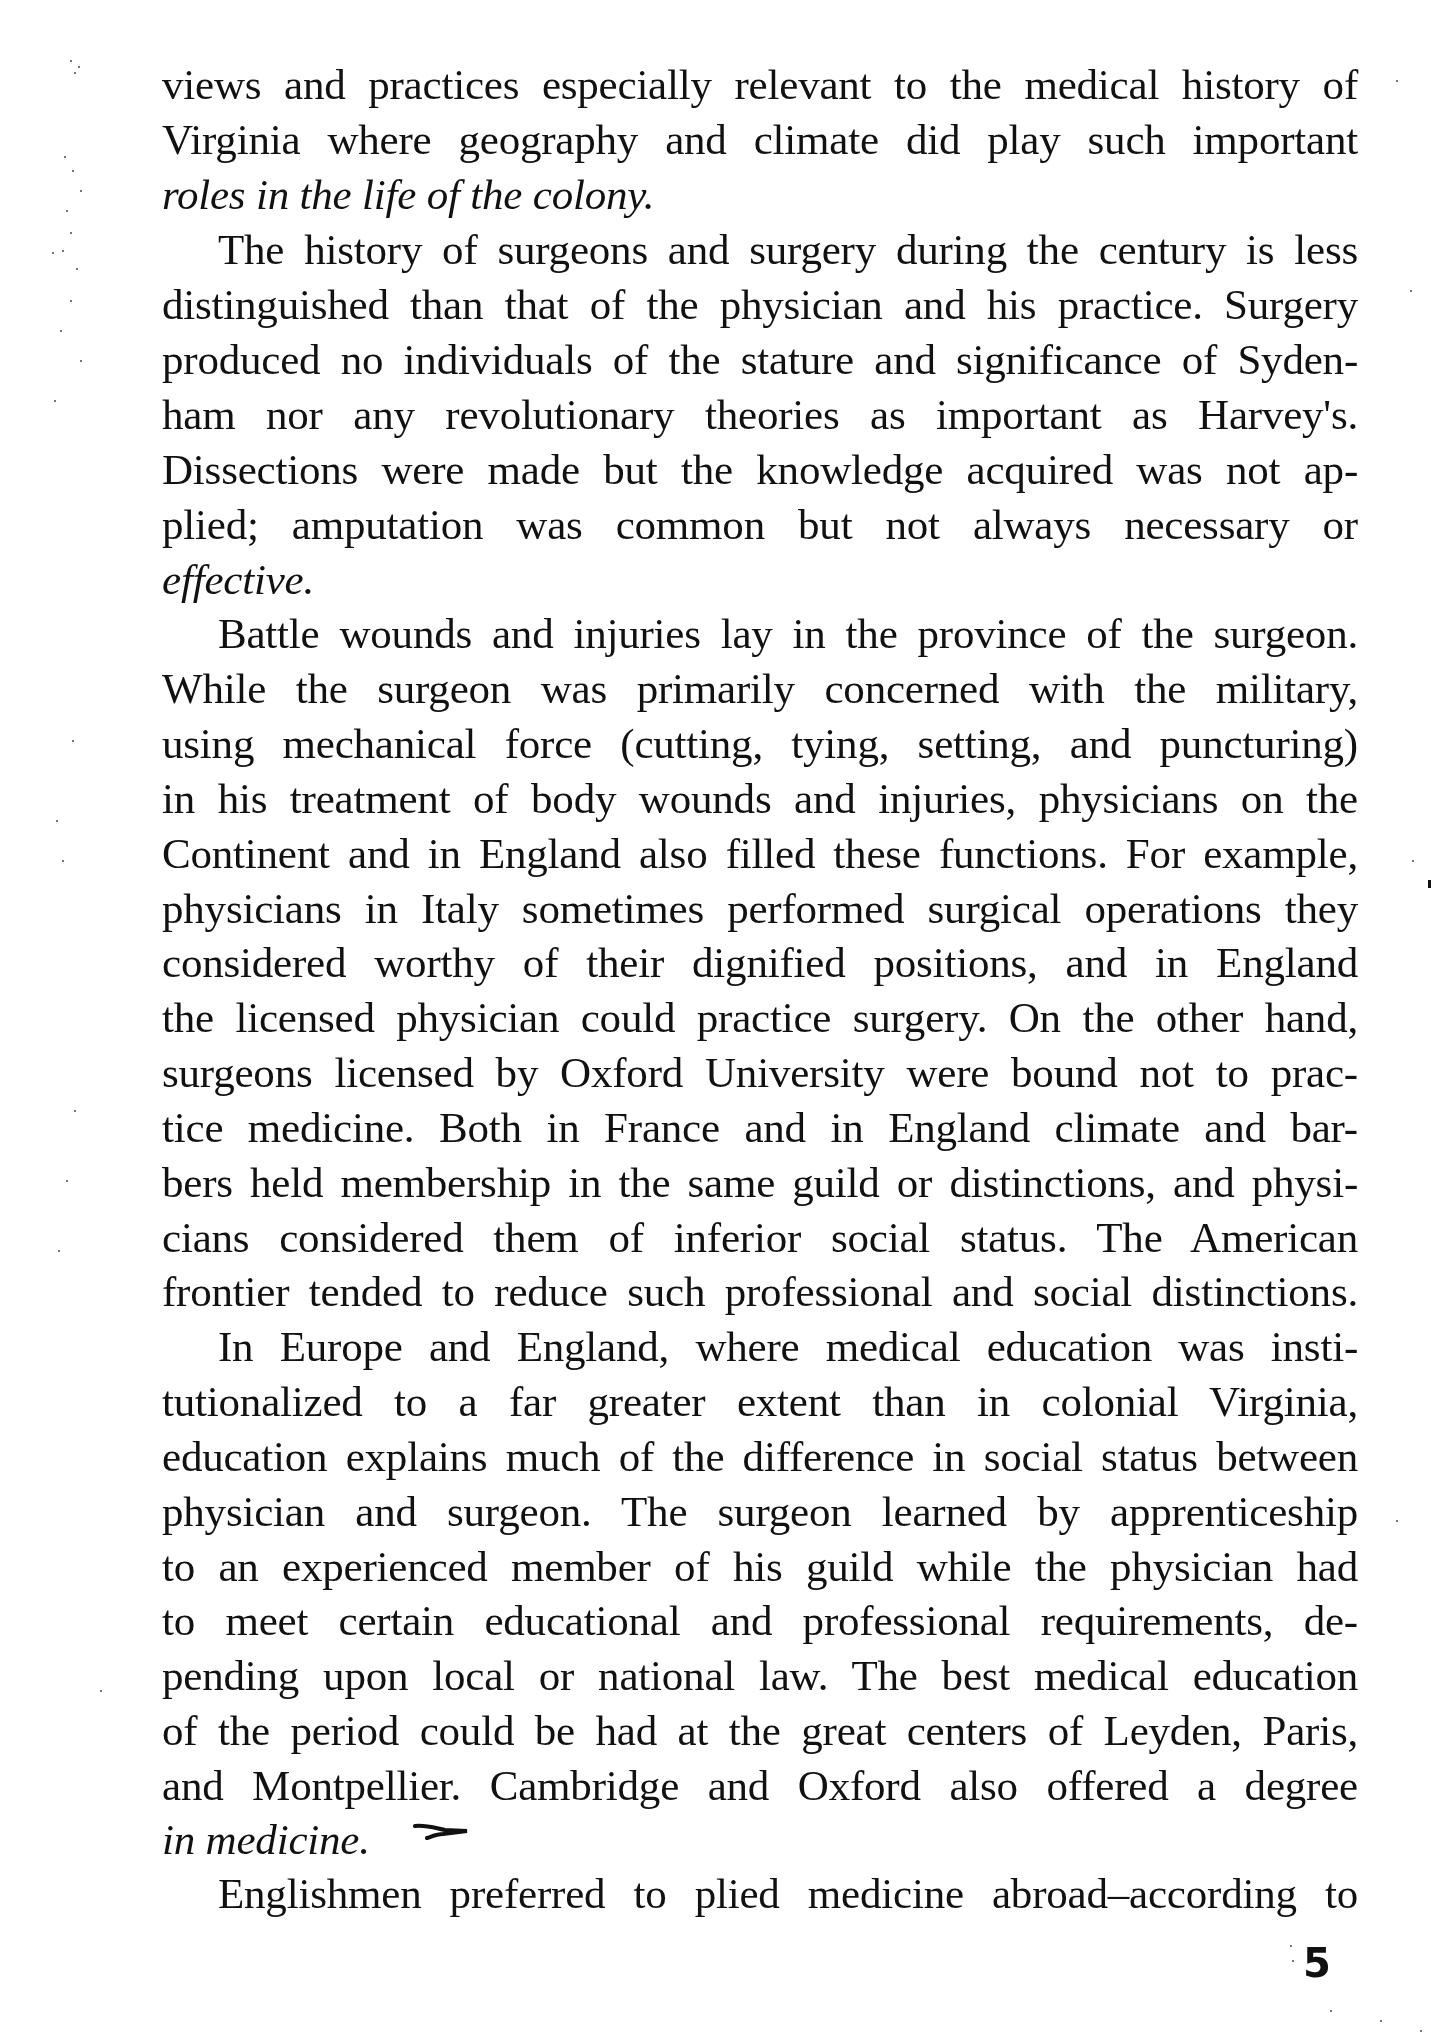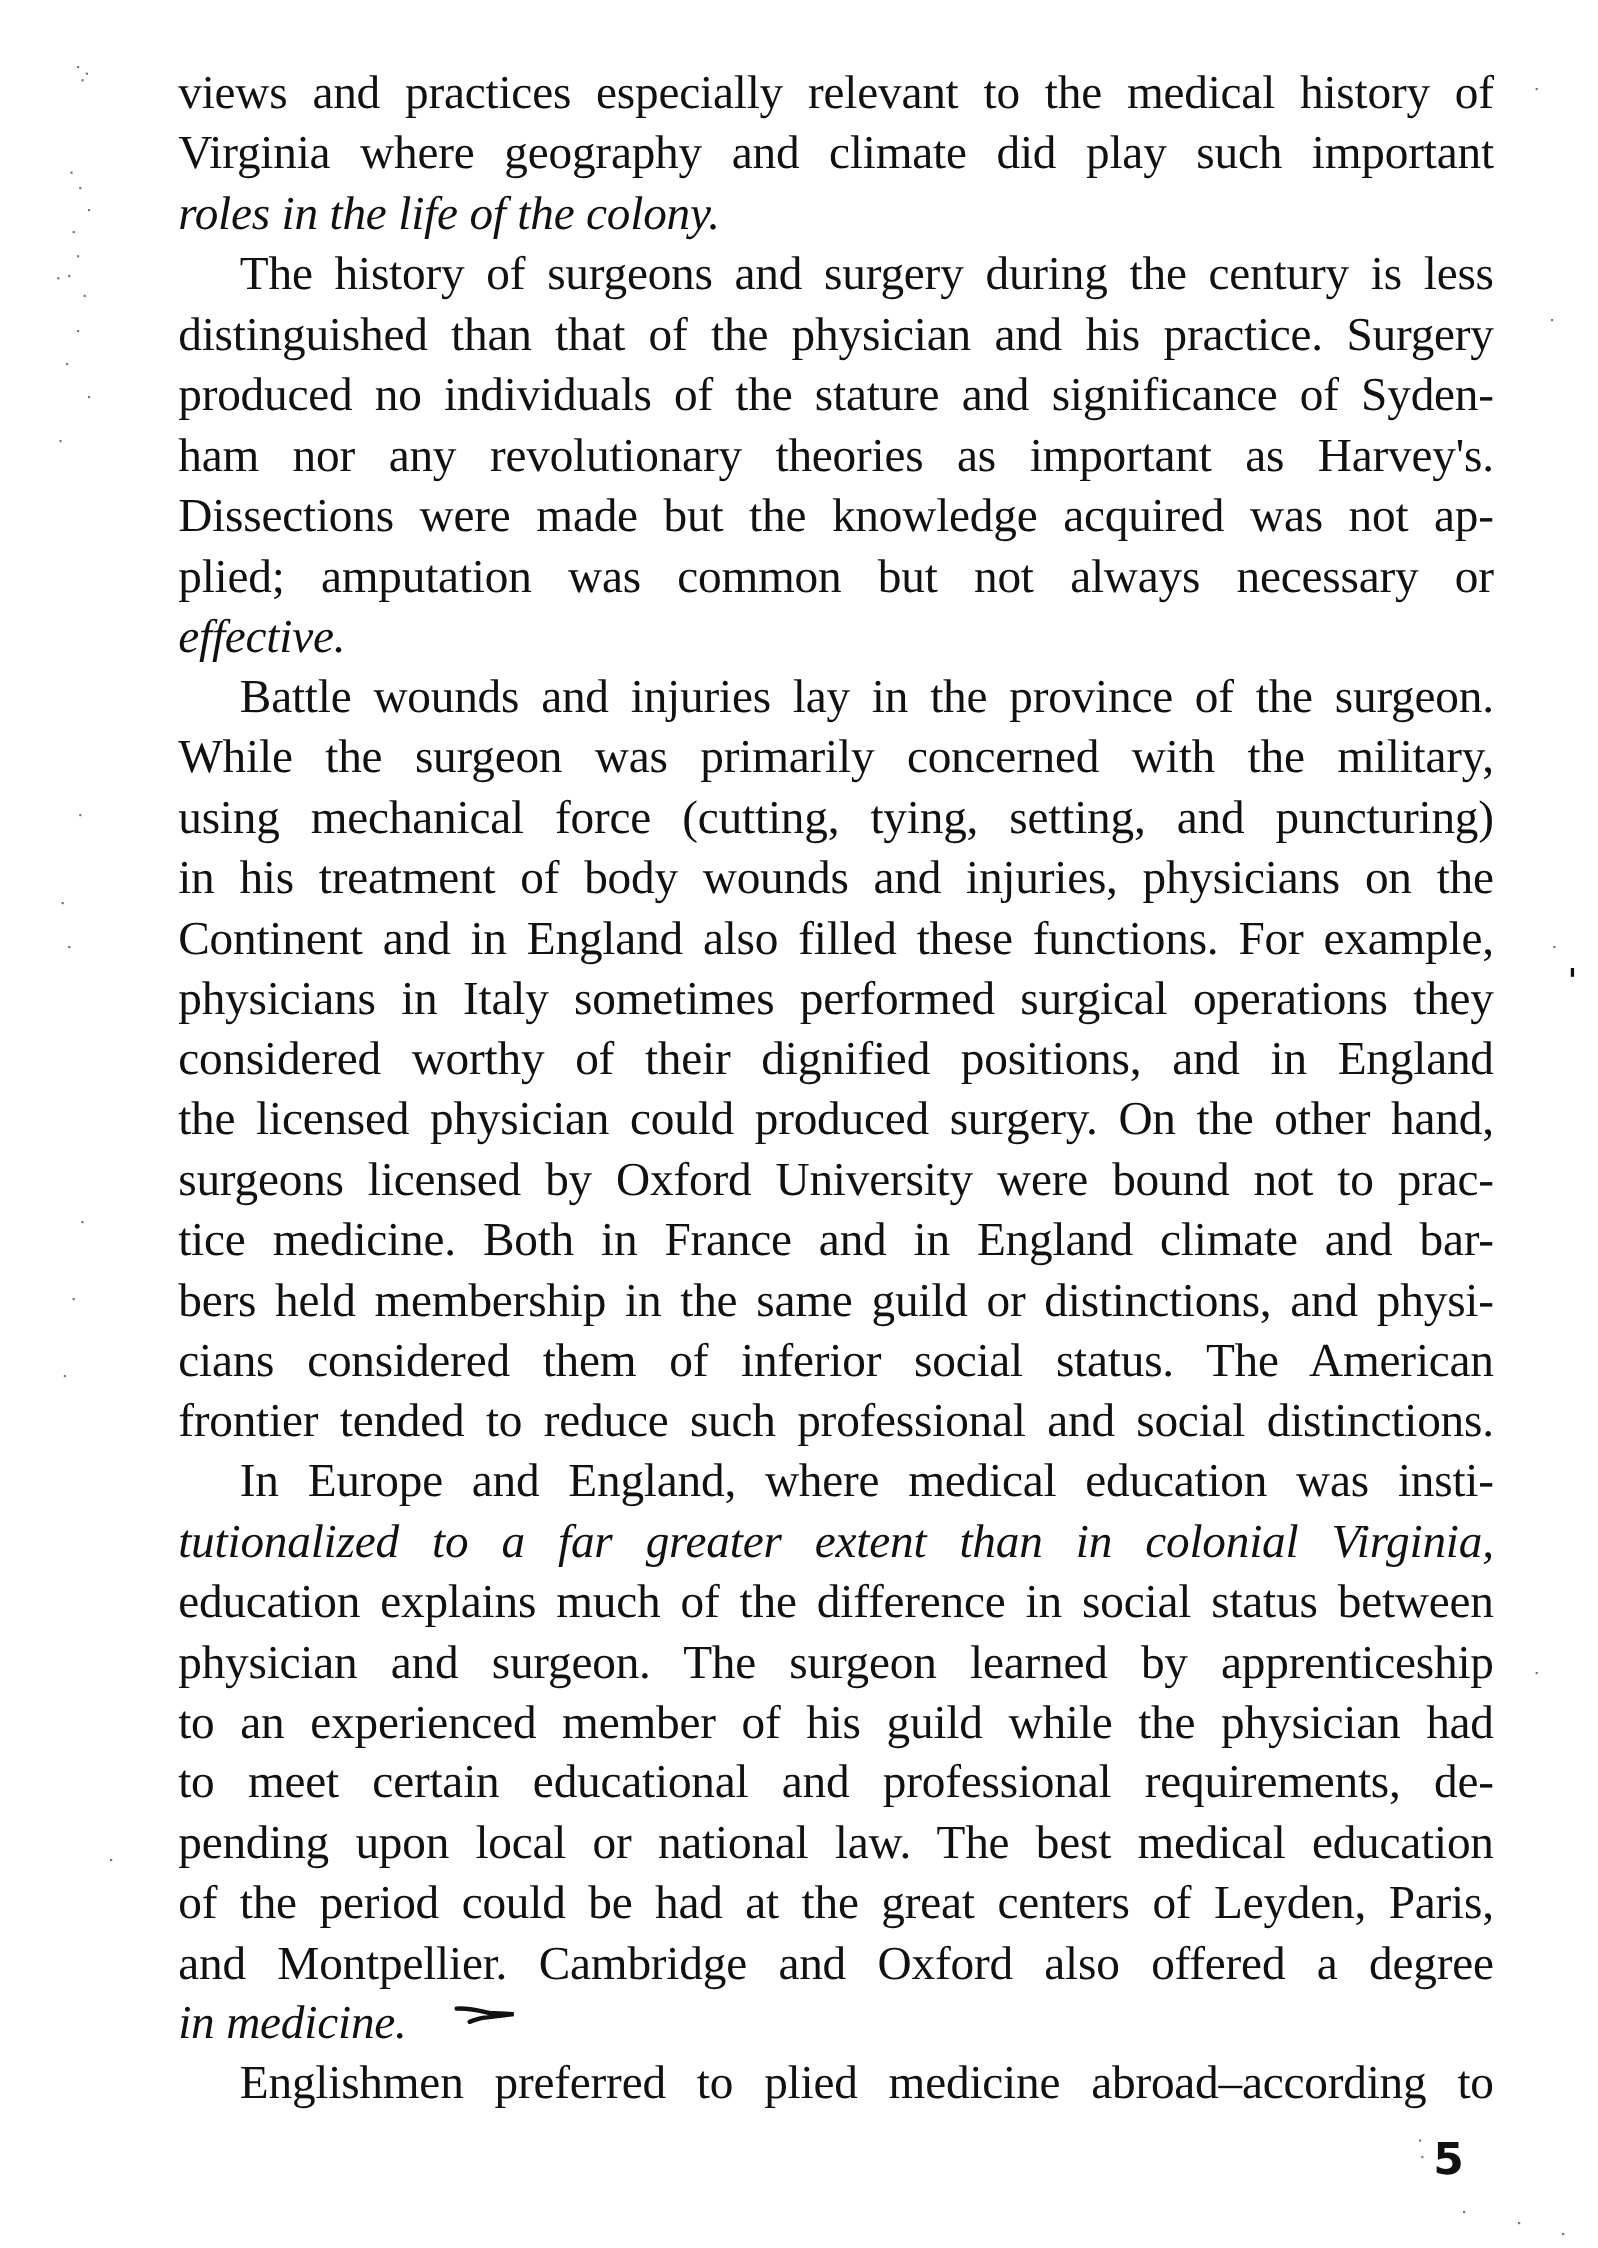--- a/index.html
+++ b/index.html
@@ -14,21 +14,21 @@
     font-size: 43px;
     line-height: 55px;
     color: #111111;
     white-space: nowrap;
     text-align: justify;
     text-align-last: justify;
     letter-spacing: -0.2px;
   }
   .line.last { text-align-last: left; font-style: italic; }
   .line.indent { left: 218px; width: 1140px; }
-  .line.ital { font-style: italic; }
+  .line.ital { }
   .pagenum {
     position: absolute;
     left: 1303px;
     top: 1938px;
     font-family: "DejaVu Sans", sans-serif;
     font-weight: bold;
     font-size: 40px;
     line-height: 50px;
     color: #111111;
   }
@@ -57,21 +57,21 @@
   </div>
 
   <div>
     <div class="line indent" style="top:606px">Battle wounds and injuries lay in the province of the surgeon.</div>
     <div class="line" style="top:661px">While the surgeon was primarily concerned with the military,</div>
     <div class="line" style="top:716px">using mechanical force (cutting, tying, setting, and puncturing)</div>
     <div class="line" style="top:771px">in his treatment of body wounds and injuries, physicians on the</div>
     <div class="line" style="top:826px">Continent and in England also filled these functions. For example,</div>
     <div class="line" style="top:881px">physicians in Italy sometimes performed surgical operations they</div>
     <div class="line" style="top:935px">considered worthy of their dignified positions, and in England</div>
-    <div class="line" style="top:990px">the licensed physician could produced surgery. On the other hand,</div>
+    <div class="line" style="top:990px">the licensed physician could practice surgery. On the other hand,</div>
     <div class="line" style="top:1045px">surgeons licensed by Oxford University were bound not to prac-</div>
     <div class="line" style="top:1100px">tice medicine. Both in France and in England climate and bar-</div>
     <div class="line" style="top:1155px">bers held membership in the same guild or distinctions, and physi-</div>
     <div class="line" style="top:1210px">cians considered them of inferior social status. The American</div>
     <div class="line" style="top:1264px">frontier tended to reduce such professional and social distinctions.</div>
   </div>
 
   <div>
     <div class="line indent" style="top:1319px">In Europe and England, where medical education was insti-</div>
     <div class="line ital" style="top:1374px">tutionalized to a far greater extent than in colonial Virginia,</div>

